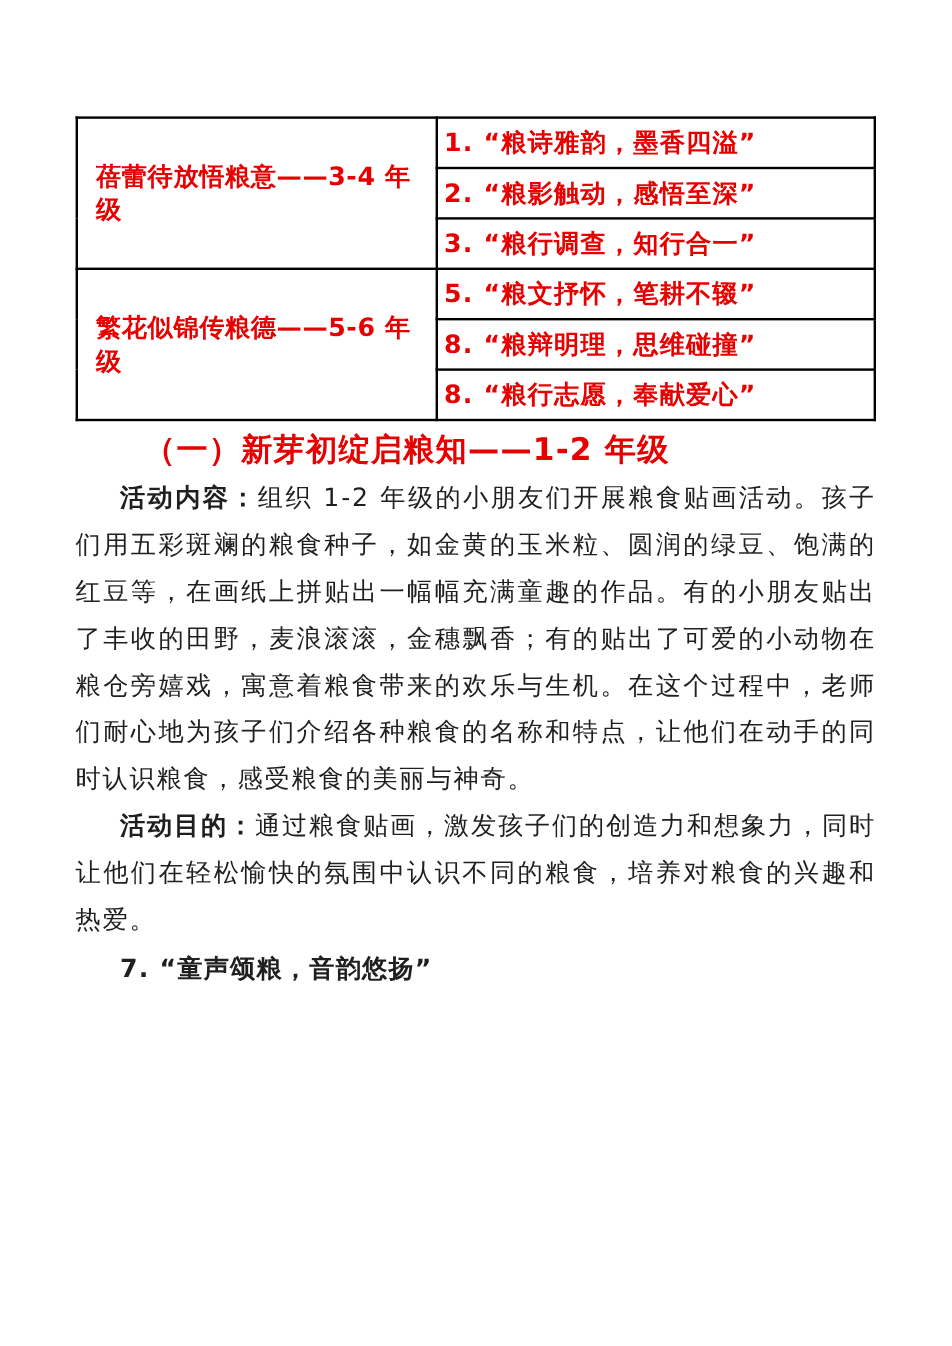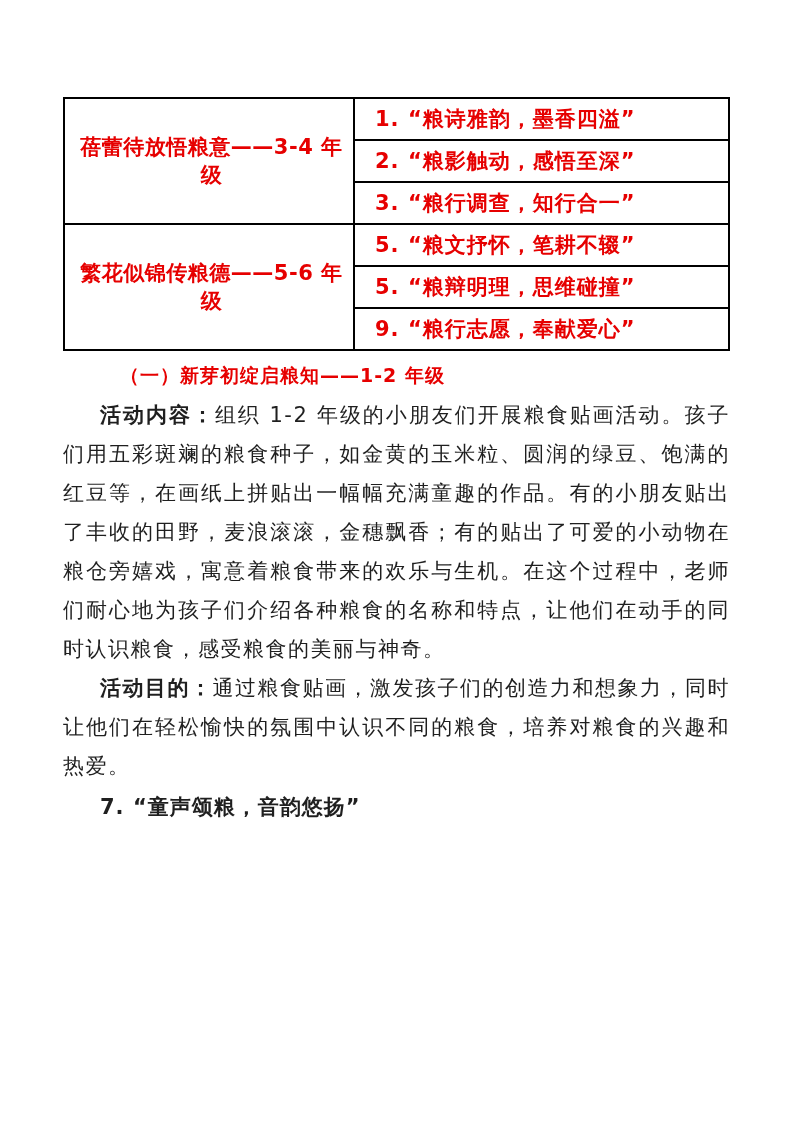--- a/index.html
+++ b/index.html
@@ -27,38 +27,37 @@
   .plan-table td {
     border: 2px solid var(--border, #000000);
     padding: 0;
     height: 40px;
     color: var(--red, #e60000);
     font-weight: bold;
     font-size: 21px;
   }
   td.group-cell {
     width: 283px;
-    padding-left: 5px;
+    padding-left: 15px;
     vertical-align: middle;
     letter-spacing: 0.5px;
-    text-align: center;
   }
   td.item-cell {
-    padding-left: 20px;
+    padding-left: 5px;
     vertical-align: middle;
     letter-spacing: 1px;
   }
   
   .sec-heading {
     margin-top: 3px;
     line-height: 42px;
     padding-left: 57px;
     color: var(--red, #e60000);
     font-weight: bold;
-    font-size: 19px;
+    font-size: 26px;
     letter-spacing: 1px;
   }
   .act-title {
     line-height: 42px;
     padding-left: 37px;
     font-weight: bold;
     font-size: 21px;
     letter-spacing: 1px;
   }
   
@@ -88,24 +87,24 @@
           <td class="item-cell">2. “粮影触动，感悟至深”</td>
         </tr>
         <tr>
           <td class="item-cell">3. “粮行调查，知行合一”</td>
         </tr>
         <tr>
           <td class="group-cell" rowspan="3">繁花似锦传粮德——5-6 年级</td>
           <td class="item-cell">5. “粮文抒怀，笔耕不辍”</td>
         </tr>
         <tr>
-          <td class="item-cell">5. “粮辩明理，思维碰撞”</td>
+          <td class="item-cell">8. “粮辩明理，思维碰撞”</td>
         </tr>
         <tr>
-          <td class="item-cell">9. “粮行志愿，奉献爱心”</td>
+          <td class="item-cell">8. “粮行志愿，奉献爱心”</td>
         </tr>
       </tbody>
     </table>
 
     <div class="sec-heading">（一）新芽初绽启粮知——1-2 年级</div>
 
 
     <p class="para"><span class="lbl">活动内容：</span><span>组织 1-2 年级的小朋友们开展粮食贴画活动。孩子们用五彩斑斓的粮食种子，如金黄的玉米粒、圆润的绿豆、饱满的红豆等，在画纸上拼贴出一幅幅充满童趣的作品。有的小朋友贴出了丰收的田野，麦浪滚滚，金穗飘香；有的贴出了可爱的小动物在粮仓旁嬉戏，寓意着粮食带来的欢乐与生机。在这个过程中，老师们耐心地为孩子们介绍各种粮食的名称和特点，让他们在动手的同时认识粮食，感受粮食的美丽与神奇。</span></p>
 
     <p class="para"><span class="lbl">活动目的：</span><span>通过粮食贴画，激发孩子们的创造力和想象力，同时让他们在轻松愉快的氛围中认识不同的粮食，培养对粮食的兴趣和热爱。</span></p>

